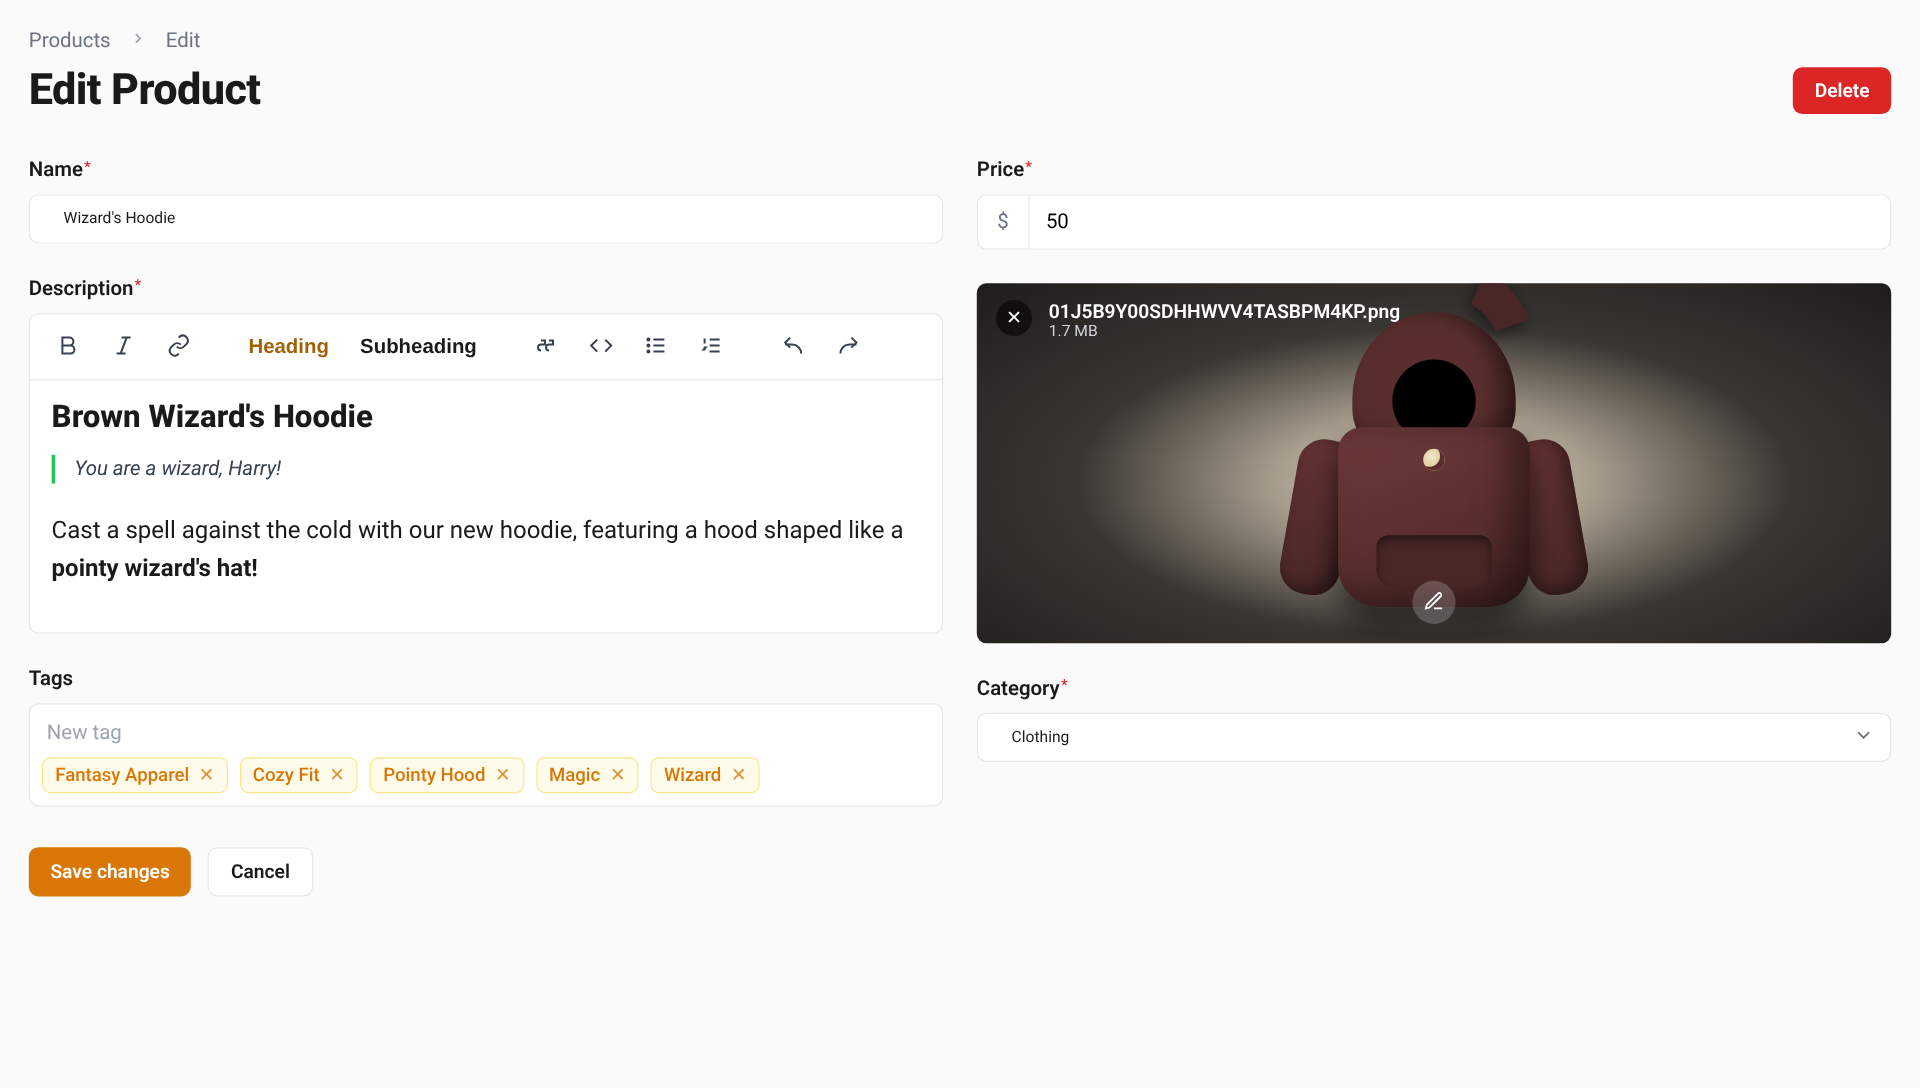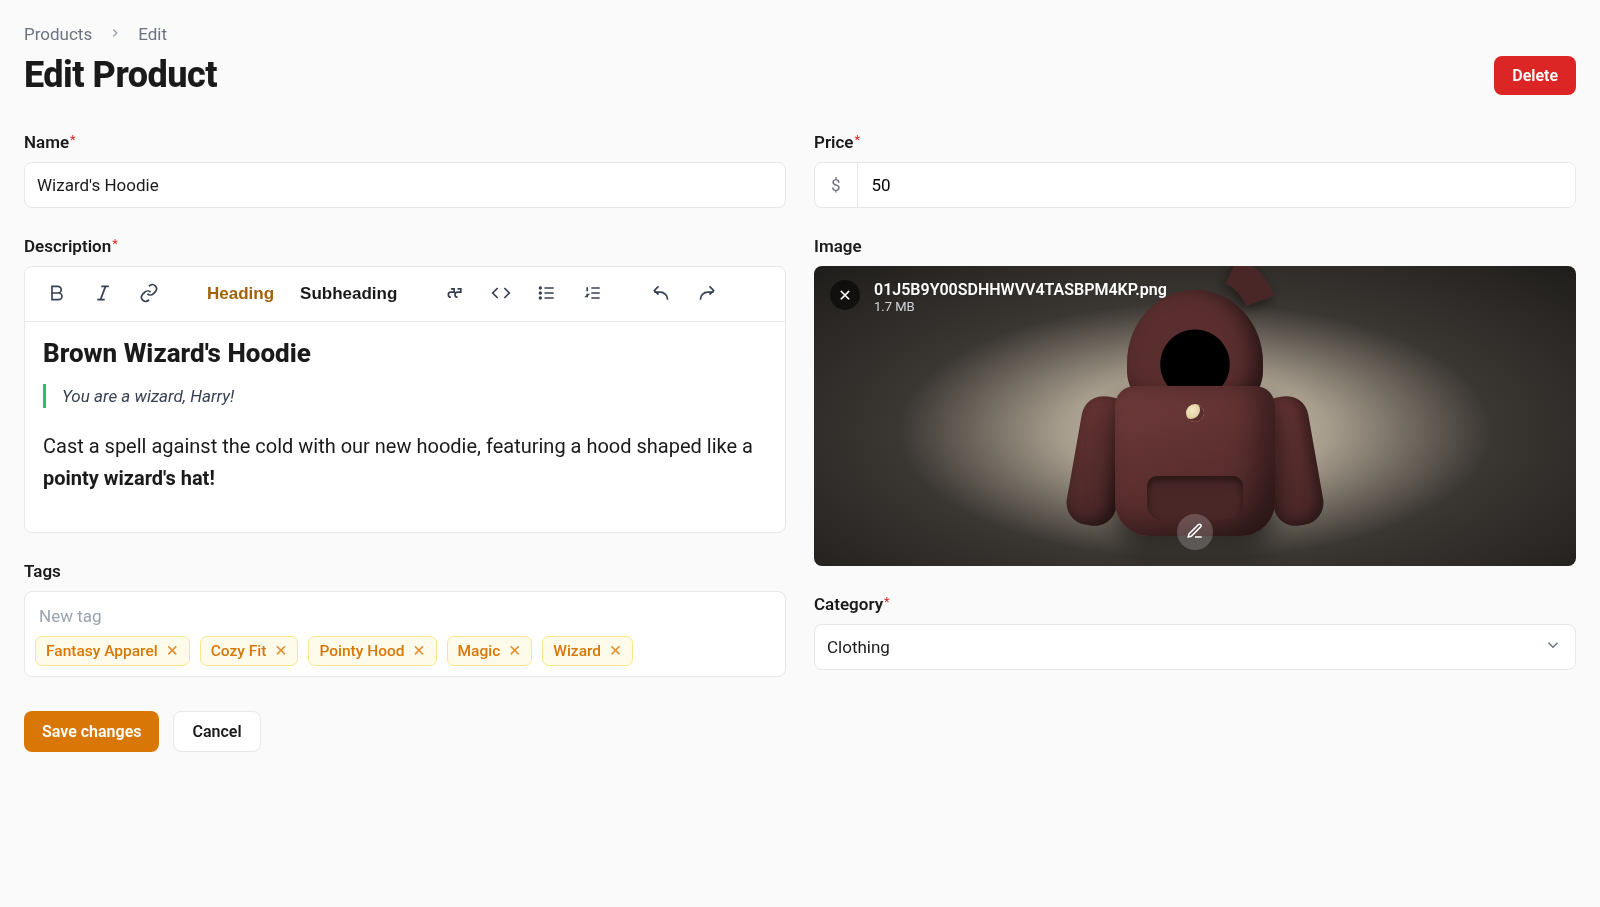--- a/index.html
+++ b/index.html
@@ -56,22 +56,22 @@
     display: block;
     font-size: 17px;
     font-weight: 600;
     margin-bottom: 10px;
   }
   .req { color: #dc2626; font-weight: 400; margin-left: 1px; position: relative; top: -4px; font-size: 13px;}
   .input, .select {
     width: 100%;
     border: 1px solid #e5e7eb;
     border-radius: 8px;
-    padding: 12px 12px;
-    font-size: 17px;
+    padding: 12px 28px;
+    font-size: 13px;
     font-family: inherit;
     background: #fff;
     color: #1a1a1a;
   }
   .input::placeholder { color: #9ca3af; }
 
   .price-wrap { display: flex; border: 1px solid #e5e7eb; border-radius: 8px; background: #fff; overflow: hidden; }
   .price-prefix {
     padding: 12px 16px;
     border-right: 1px solid #e5e7eb;
@@ -412,21 +412,20 @@
       <label class="label">
         <span>Price</span><span class="req">*</span>
       </label>
       <div class="price-wrap">
         <span class="price-prefix">$</span>
         <input class="price-input" type="number" value="50" style="">
       </div>
     </div>
 
     <div class="field">
-      <label class="label">Image</label>
       <div class="img-card">
         <div class="hoodie">
           <div class="tip"></div>
           <div class="hood"></div>
           <div class="armL"></div>
           <div class="armR"></div>
           <div class="body"></div>
           <div class="pocket"></div>
           <div class="moon"></div>
         </div>

